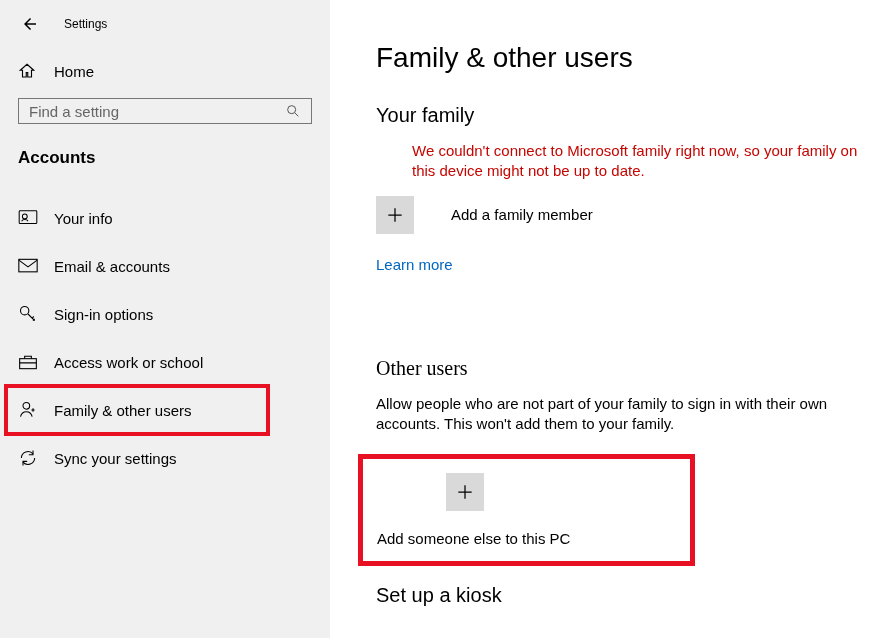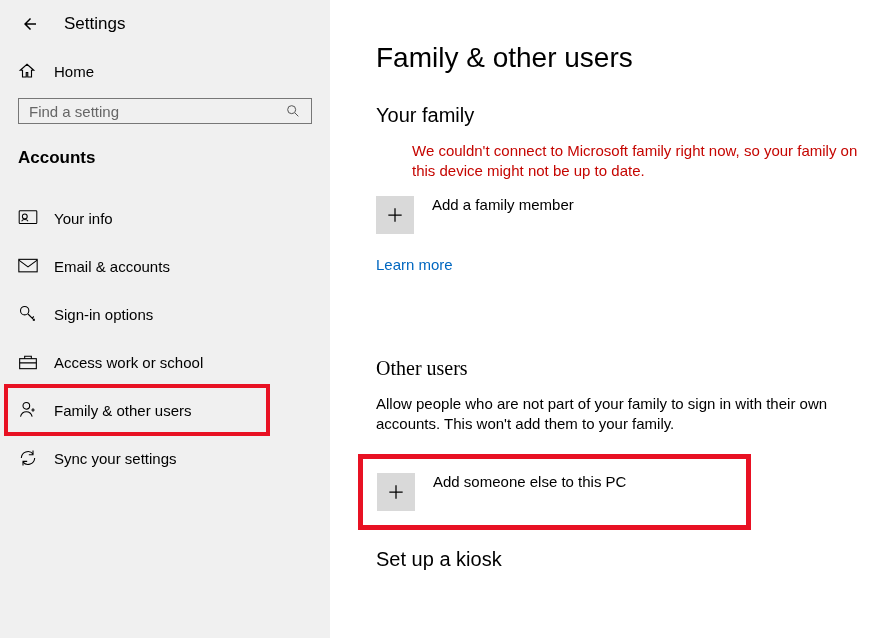--- a/index.html
+++ b/index.html
@@ -23,21 +23,21 @@
     display: flex;
     align-items: center;
     padding: 0 0 18px 20px;
   }
   .back-arrow {
     width: 20px; height: 20px;
     display: flex; align-items:center; justify-content:center;
     margin-right: 24px;
     cursor: pointer;
   }
-  .window-title { font-size: 17px; }
+  .window-title { font-size: 12px; }
   .home-row {
     display: flex; align-items:center;
     padding: 10px 0 10px 18px;
     cursor: pointer;
   }
   .home-row .icon { width: 20px; margin-right: 16px; display:flex; }
   .home-row .label { font-size: 15px; }
   .search-wrap { padding: 8px 18px 0 18px; }
   .search {
     width: 100%;
@@ -82,42 +82,43 @@
   .main {
     flex: 1;
     padding: 42px 22px 0 46px;
     overflow: hidden;
   }
   .main h1 { font-size: 28px; font-weight: 400; margin-bottom: 30px; }
   .main h2 { font-size: 20px; font-weight: 400; margin-bottom: 14px; }
   .error-text { color: #c50500; font-size: 15px; line-height: 1.35; margin-bottom: 10px; margin-left: 36px; }
   .body-text { font-size: 15px; line-height: 1.35; margin-bottom: 20px; }
   .action-row {
-    display: flex; 
+    display: flex; align-items: center;
     margin-bottom: 18px; cursor: pointer;
     position: relative;
     padding: 4px 0;
+    gap: 19px;
   }
   .plus-btn {
     width: 38px; height: 38px;
     background: #d9d9d9;
     display: flex; align-items:center; justify-content:center;
     margin-right: 18px;
     font-size: 24px; font-weight: 300; color: #000;
   }
   .action-label { font-size: 15px; }
   .link { color: #0067c0; font-size: 15px; cursor: pointer; display: inline-block; margin-bottom: 40px; }
   .section-gap { margin-top: 44px; font-family: Liberation Serif, serif; }
   .highlight-main {
     border: 5px solid #e81123;
     padding: 14px 120px 14px 14px;
     width: fit-content;
     margin: 6px 0 18px -18px;
   }
-  .highlight-main .action-row { margin-bottom: 0; padding: 0;}
+  .highlight-main .action-row { margin-bottom: 0; padding: 0; flex-direction: column;}
   svg { display: block; }
 </style>
 </head>
 <body>
 
 <div class="sidebar">
   <div class="back-row">
     <div class="back-arrow">
       <svg width="18" height="18" viewBox="0 0 24 24">
           <path d="M20 11H7.8l5.6-5.6L12 4l-8 8 8 8 1.4-1.4L7.8 13H20z" fill="#000"></path>

